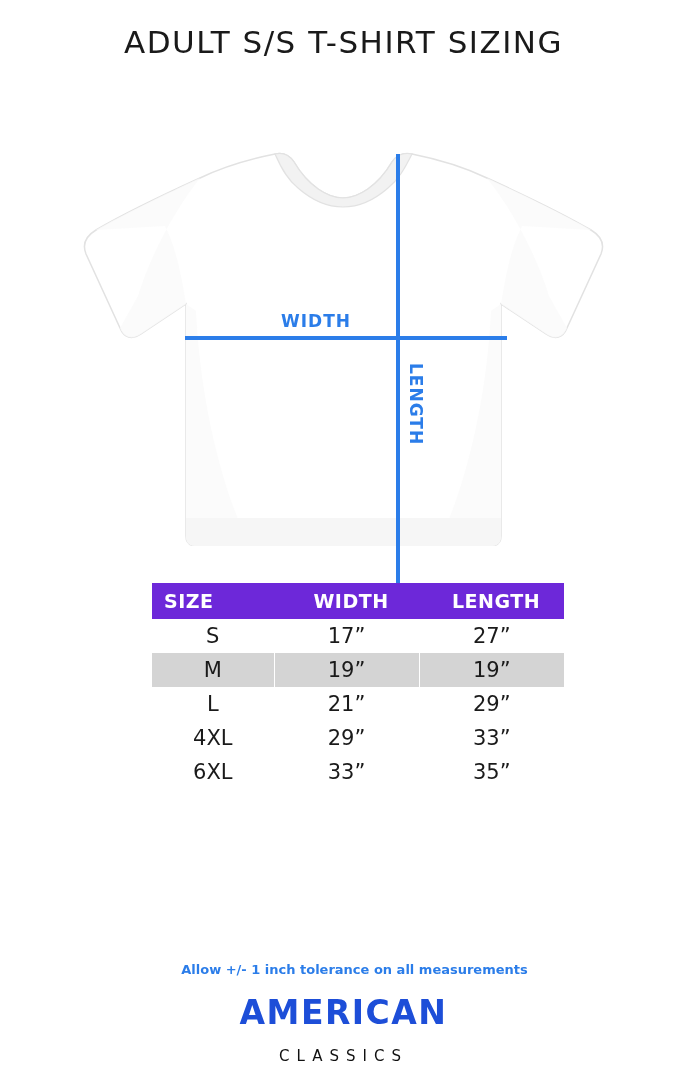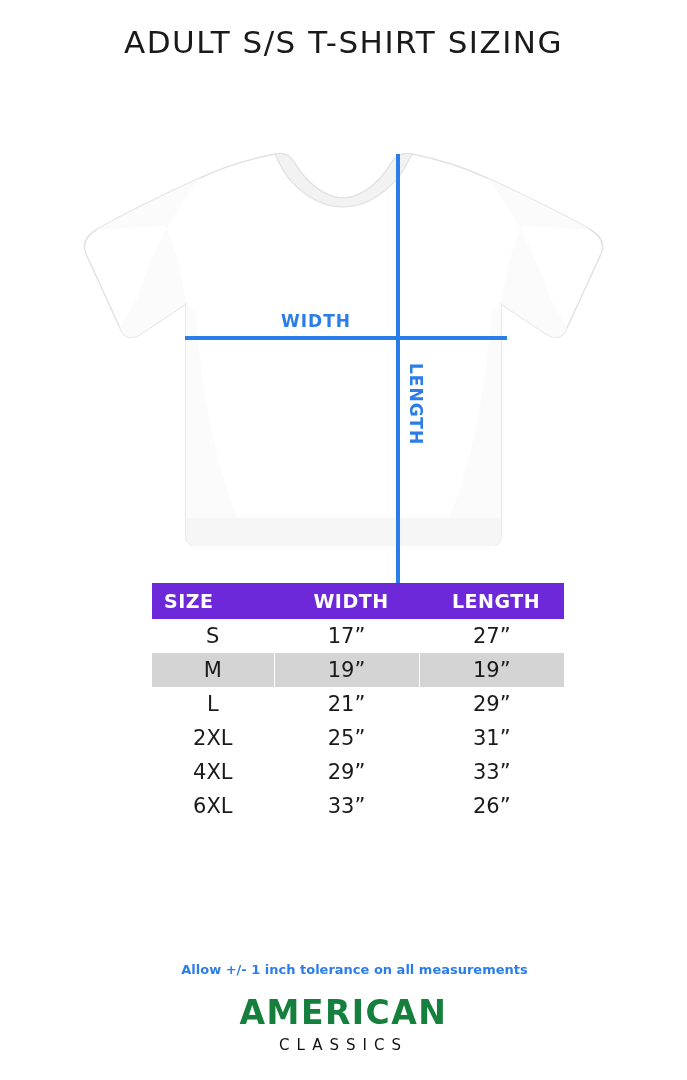--- a/index.html
+++ b/index.html
@@ -146,30 +146,30 @@
   .brand {
     position: absolute;
     left: 0;
     top: 993px;
     width: 687px;
     text-align: center;
   }
   .brand-main {
     font-size: 33px;
     letter-spacing: 1.5px;
-    color: #15803d;
+    color: #1d4ed8;
     font-weight: 700;
     font-family: "DejaVu Sans", sans-serif;
   }
   .brand-sub {
     font-size: 15px;
     letter-spacing: 7px;
     color: #111111;
     font-weight: 400;
-    margin-top: 4px;
+    margin-top: 15px;
     font-family: "DejaVu Sans", sans-serif;
   }
 </style>
 </head>
 <body>
 
 <div class="page">
 
   <div class="title">ADULT S/S T-SHIRT SIZING</div>
 
@@ -237,33 +237,28 @@
           <td>M</td>
           <td>19”</td>
           <td>19”</td>
         </tr>
         <tr class="row-odd">
           <td>L</td>
           <td>21”</td>
           <td>29”</td>
         </tr>
         <tr class="row-odd">
-          <td>2XL</td>
-          <td>25”</td>
-          <td>31”</td>
-        </tr>
-        <tr class="row-odd">
           <td>4XL</td>
           <td>29”</td>
           <td>33”</td>
         </tr>
         <tr class="row-odd">
           <td>6XL</td>
           <td>33”</td>
-          <td>26”</td>
+          <td>35”</td>
         </tr>
       </tbody>
     </table>
   </div>
 
   <div class="tolerance">Allow +/- 1 inch tolerance on all measurements</div>
 
   <div class="brand">
     <div class="brand-main">AMERICAN</div>
     <div class="brand-sub">CLASSICS</div>

